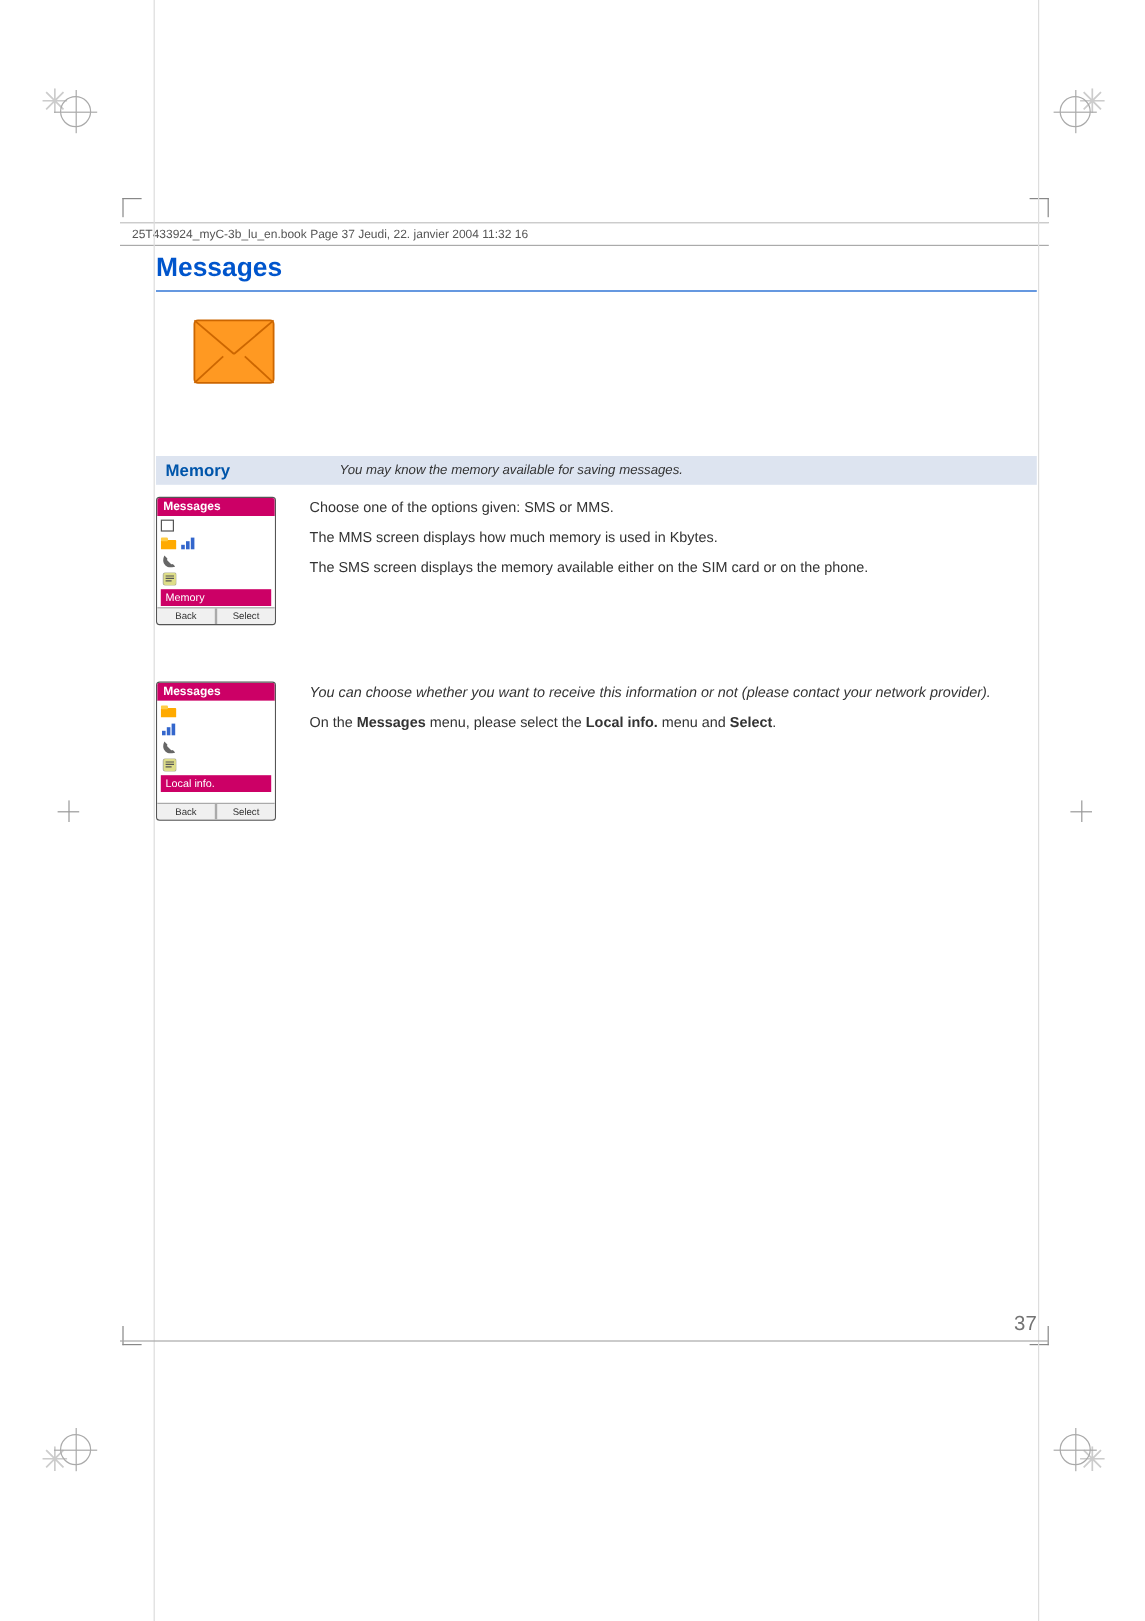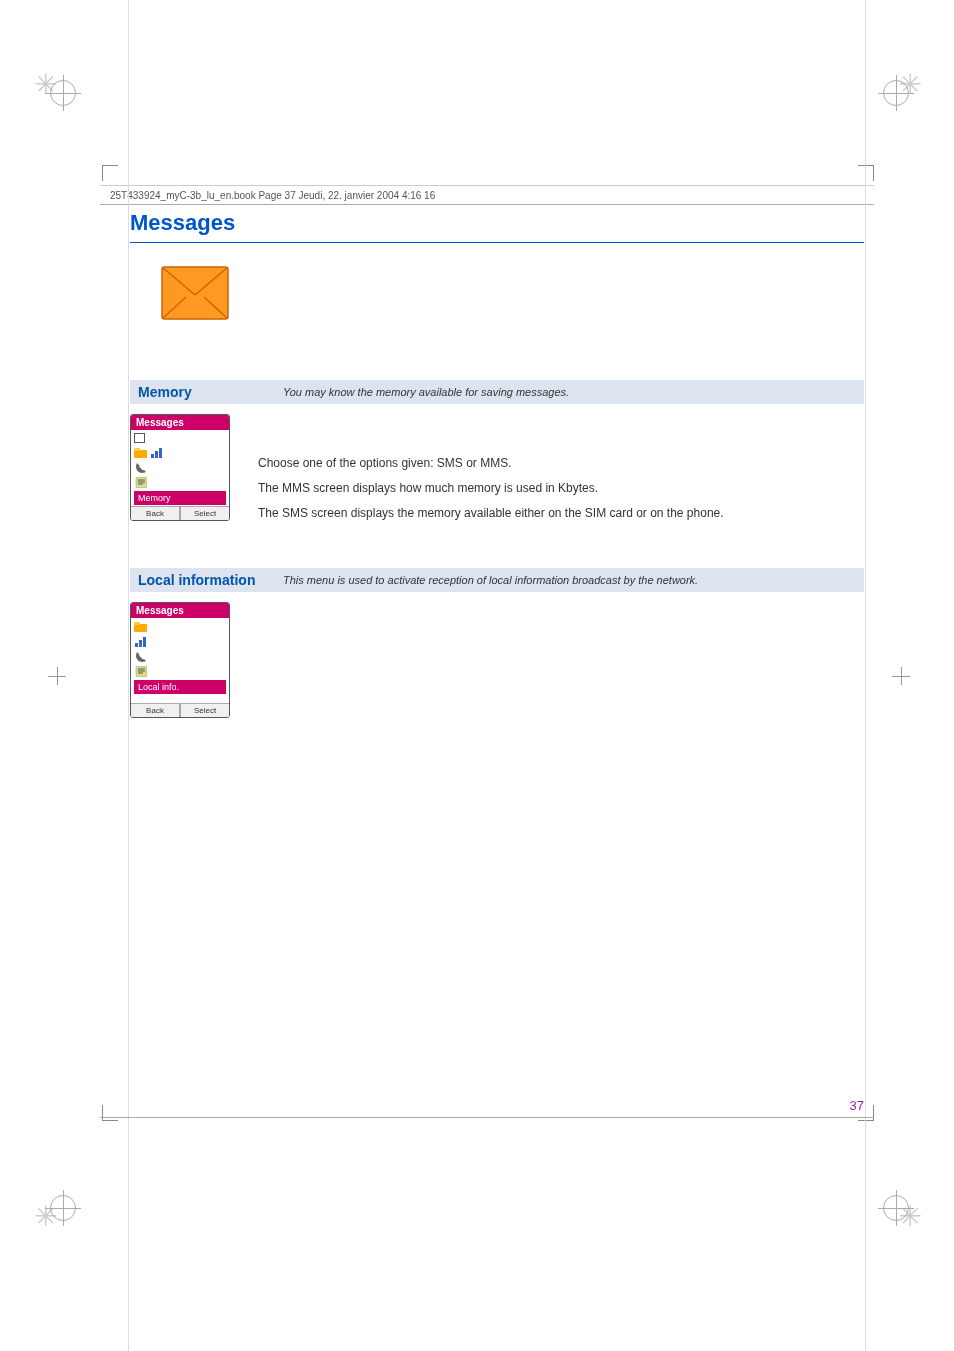--- a/index.html
+++ b/index.html
@@ -170,21 +170,21 @@
 
 <div class="mid-cross-left mini-cross"></div>
 <div class="mid-cross-right mini-cross"></div>
 
 <div class="cut-mark-tl"></div>
 <div class="cut-mark-tr"></div>
 <div class="cut-mark-bl"></div>
 <div class="cut-mark-br"></div>
 
 <div class="file-info-bar">
-  <span class="file-info-text">25T433924_myC-3b_lu_en.book  Page 37  Jeudi, 22. janvier 2004  4:16 16</span>
+  <span class="file-info-text">25T433924_myC-3b_lu_en.book  Page 37  Jeudi, 22. janvier 2004  11:32 16</span>
 </div>
 
 <div class="content-top-line"></div>
 
 <div class="left-margin-line"></div>
 <div class="right-margin-line"></div>
 
 <div style="position:absolute; top:210px; left:130px; right:90px;">
   <h1 style="font-size:22px; font-weight:bold; color:#0055cc; border-bottom:1.5px solid #0055cc; padding-bottom:6px; margin-bottom:0;">Messages</h1>
 </div>
@@ -254,39 +254,35 @@
 
         <div style="display:flex; border-top:1px solid #aaa; background:#f0f0f0;">
           <span style="flex:1; text-align:center; font-size:8px; color:#333; padding:2px 0; border-right:1px solid #aaa;">Back</span>
           <span style="width:1px; background:#aaa;"></span>
           <span style="flex:1; text-align:center; font-size:8px; color:#333; padding:2px 0;">Select</span>
         </div>
       </div>
     </div>
 
     <div style="flex:1; font-size:12px; color:#333; line-height:1.6;">
-      <p style="margin-bottom:6px;margin-top:40px;">
+      <p style="margin-bottom:6px;">
         Choose one of the options given: SMS or MMS.
       </p>
       <p style="margin-bottom:6px;">
         The MMS screen displays how much memory is used in Kbytes.
       </p>
       <p style="margin-bottom:6px;">
         The SMS screen displays the memory available either on the SIM card or on the phone.
       </p>
     </div>
   </div>
 </div>
 
 <div style="position:absolute; top:568px; left:130px; right:90px;">
 
-  <div style="background:#dde4f0; display:flex; align-items:center; padding:4px 8px; margin-bottom:10px;">
-    <span style="font-size:14px; font-weight:bold; color:#0055aa; min-width:145px;">Local information</span>
-    <span style="font-size:11px; font-style:italic; color:#333;">This menu is used to activate reception of local information broadcast by the network.</span>
-  </div>
 
   <div style="display:flex;">
 
     <div style="width:110px; min-width:110px; margin-right:18px;">
       <div style="border:1.5px solid #555; border-radius:3px; overflow:hidden; background:#fff; width:100px;">
 
         <div style="background:#cc0066; color:white; font-size:10px; font-weight:bold; padding:2px 5px;">Messages</div>
 
         <div style="padding:1px 3px; min-height:85px; background:#fff;">
 
@@ -325,19 +321,25 @@
 
         <div style="display:flex; border-top:1px solid #aaa; background:#f0f0f0;">
           <span style="flex:1; text-align:center; font-size:8px; color:#333; padding:2px 0; border-right:1px solid #aaa;">Back</span>
           <span style="width:1px; background:#aaa;"></span>
           <span style="flex:1; text-align:center; font-size:8px; color:#333; padding:2px 0;">Select</span>
         </div>
       </div>
     </div>
 
     <div style="flex:1; font-size:12px; color:#333; line-height:1.6;">
+      <p style="margin-bottom:6px; font-style:italic;">
+        You can choose whether you want to receive this information or not (please contact your network provider).
+      </p>
+      <p style="margin-bottom:6px;">
+        On the <strong>Messages</strong> menu, please select the <strong>Local info.</strong> menu and <strong>Select</strong>.
+      </p>
     </div>
   </div>
 </div>
 
 <div class="content-bottom-line"></div>
 
-<div style="position:absolute; bottom:238px; right:90px; font-size:13px; color:#a21caf;">37</div>
+<div style="position:absolute; bottom:238px; right:90px; font-size:17px; color:#737373;">37</div>
 
 </body></html>

